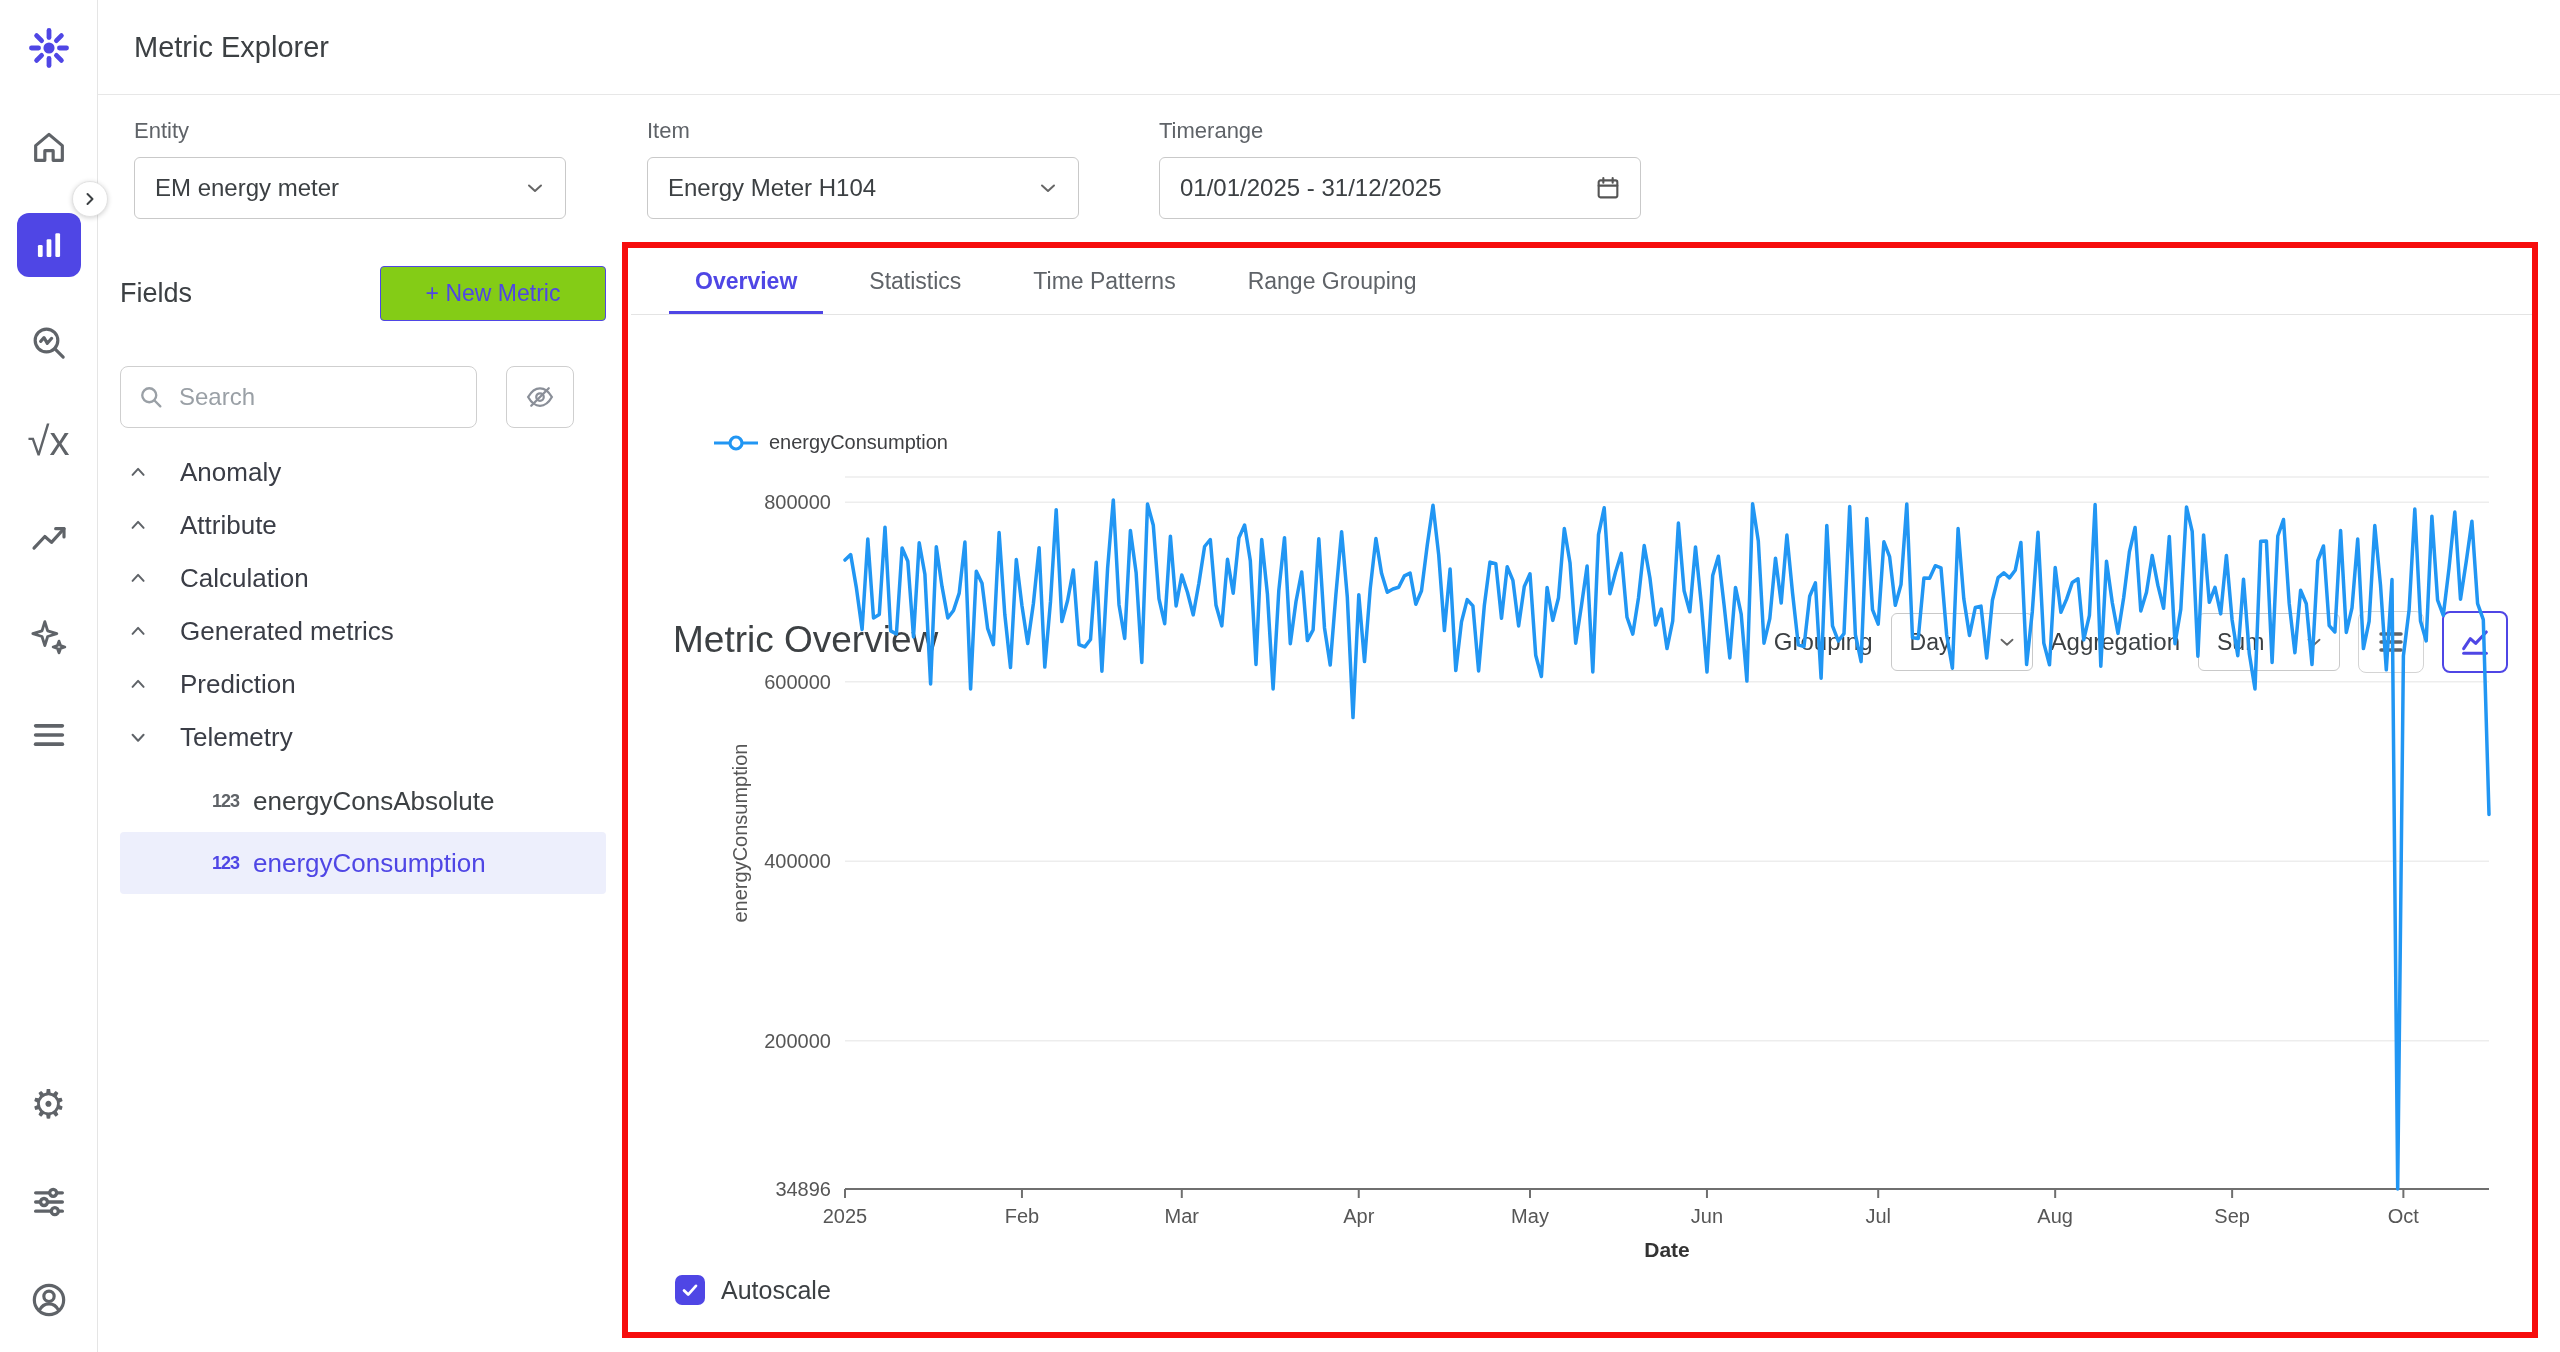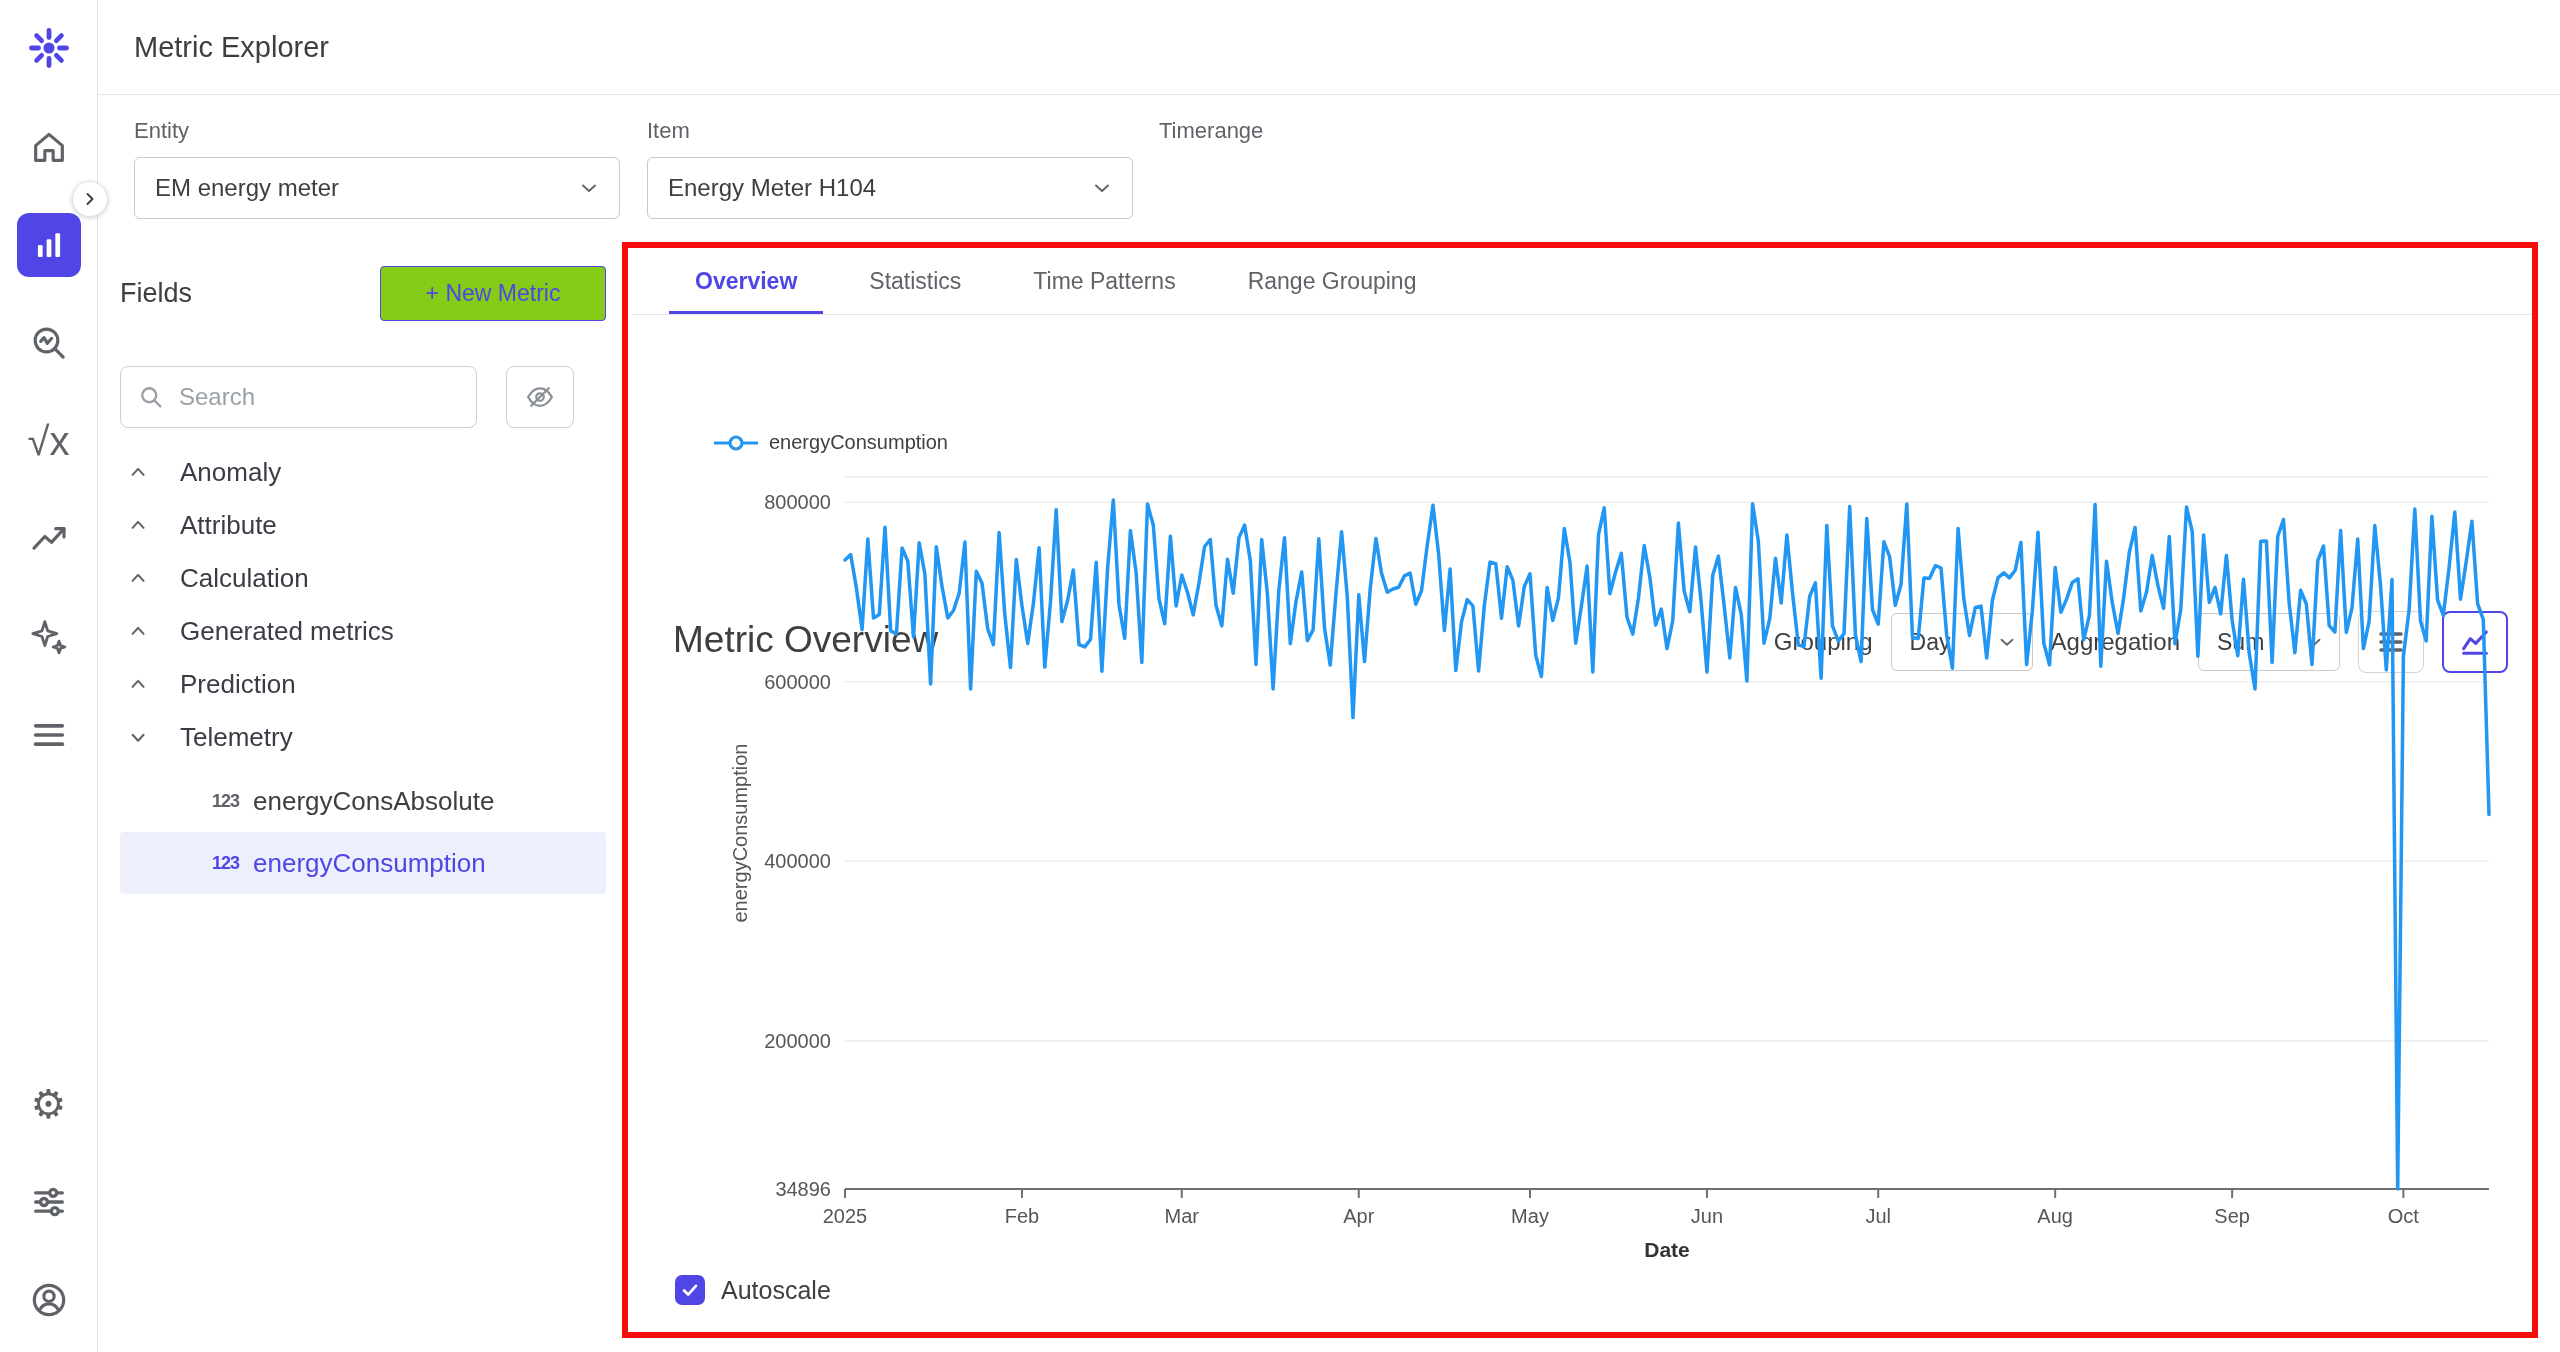--- a/index.html
+++ b/index.html
@@ -27,21 +27,21 @@
 
   
   .header{position:absolute;left:98px;top:0;right:0;height:95px;border-bottom:1px solid #e7e7e7;
         display:flex;align-items:center;padding-left:36px;background:#fff}
   .header h1{font-size:29px;font-weight:400;color:#3c4043}
 
   
   .fg{position:absolute;top:118px}
   .fg-entity{left:134px}.fg-item{left:647px}.fg-time{left:1159px}
   .flabel{font-size:22px;color:#5f6368;margin-bottom:13px}
-  .fselect{width:486px;height:62px;border:1px solid #c9c9c9;border-radius:6px;background:#fff;
+  .fselect{width:432px;height:62px;border:1px solid #c9c9c9;border-radius:6px;background:#fff;
         display:flex;align-items:center;justify-content:space-between;padding:0 18px 0 20px;
         font-size:24px;color:#3c4043;cursor:pointer}
   .fg-time .fselect{width:482px}
 
   
   .fields{position:absolute;left:120px;top:262px;width:486px}
   .fields-head{display:flex;align-items:center;justify-content:space-between;height:62px;margin-bottom:42px}
   .fields-title{font-size:27px;color:#3c4043;font-weight:400}
   .new-metric{height:55px;width:226px;border:1px solid var(--accent);border-radius:4px;background:#84cc16;
         color:var(--accent);font-size:23px;display:flex;align-items:center;justify-content:center;cursor:pointer}
@@ -205,20 +205,29 @@
     <div class="fselect">
       <span>Energy Meter H104</span>
       <svg width="24" height="24" viewBox="0 0 24 24" fill="none" stroke="#666" stroke-width="2" stroke-linecap="round" stroke-linejoin="round">
         <polyline points="6 9.5 12 15 18 9.5"></polyline>
       </svg>
     </div>
   </div>
 
   <div class="fg fg-time">
     <div class="flabel">Timerange</div>
+    <div class="fselect">
+      <span>01/01/2025 - 31/12/2025</span>
+      <svg width="28" height="28" viewBox="0 0 24 24" fill="none" stroke="#555" stroke-width="1.8" stroke-linecap="round">
+        <rect x="4" y="5.5" width="16" height="14.5" rx="1.5"></rect>
+        <line x1="8" y1="3.5" x2="8" y2="7.5"></line>
+        <line x1="16" y1="3.5" x2="16" y2="7.5"></line>
+        <line x1="4" y1="10" x2="20" y2="10"></line>
+      </svg>
+    </div>
   </div>
 
   <section class="fields">
     <div class="fields-head">
       <span class="fields-title">Fields</span>
       <button class="new-metric">+ New Metric</button>
     </div>
     <div class="search-row">
       <div class="search-box">
         <svg class="mag" width="28" height="28" viewBox="0 0 24 24" fill="none" stroke="#9aa0a6" stroke-width="2" stroke-linecap="round">

